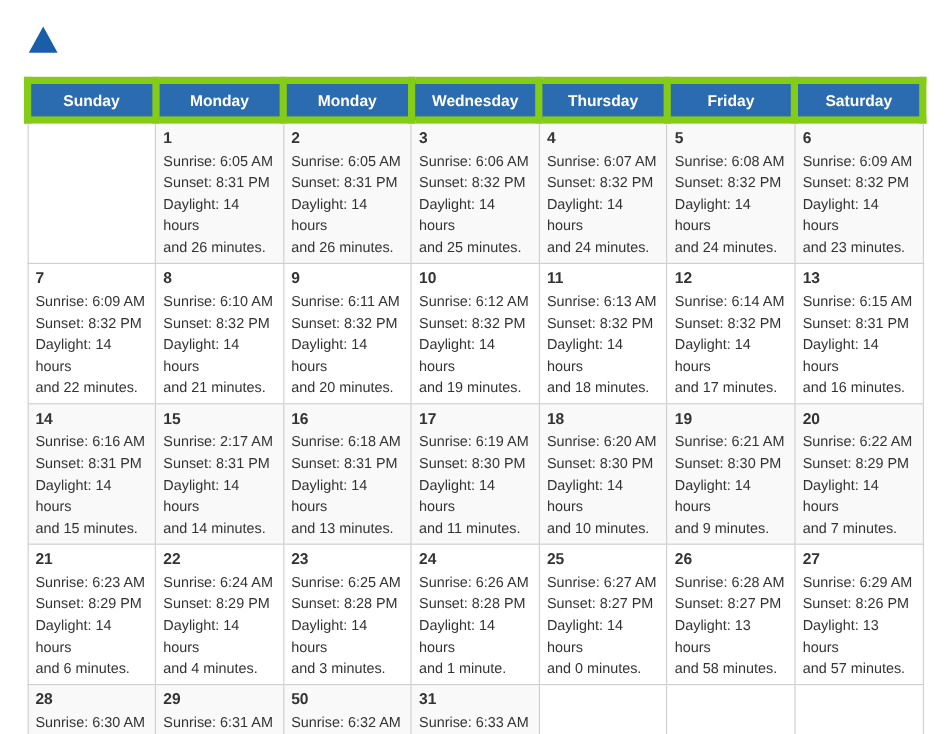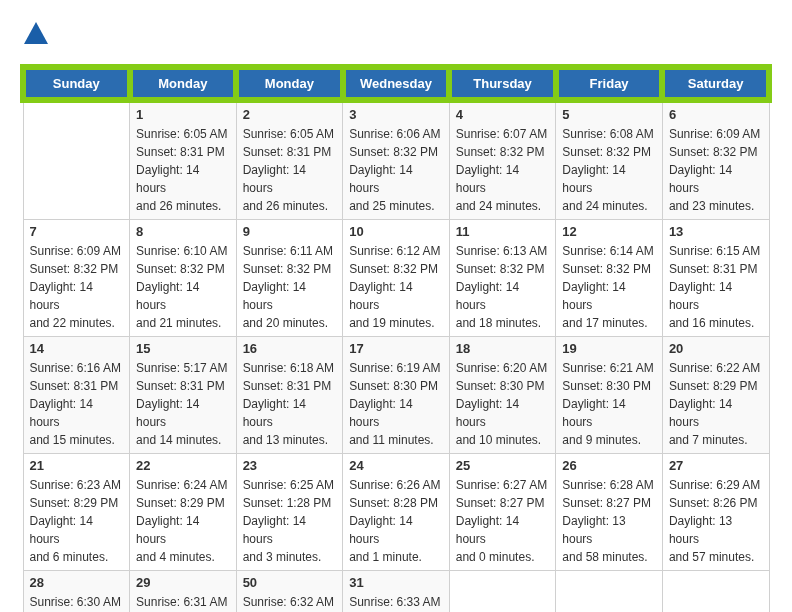--- a/index.html
+++ b/index.html
@@ -218,21 +218,21 @@
       <tr>
         <td>
           <div class="day-number">14</div>
           <div class="day-info" style="white-space: pre-line;">Sunrise: 6:16 AM
 Sunset: 8:31 PM
 Daylight: 14 hours
 and 15 minutes.</div>
         </td>
         <td>
           <div class="day-number">15</div>
-          <div class="day-info" style="white-space: pre-line;">Sunrise: 5:17 AM
+          <div class="day-info" style="white-space: pre-line;">Sunrise: 2:17 AM
 Sunset: 8:31 PM
 Daylight: 14 hours
 and 14 minutes.</div>
         </td>
         <td>
           <div class="day-number">16</div>
           <div class="day-info" style="white-space: pre-line;">Sunrise: 6:18 AM
 Sunset: 8:31 PM
 Daylight: 14 hours
 and 13 minutes.</div>
@@ -277,21 +277,21 @@
         <td>
           <div class="day-number">22</div>
           <div class="day-info" style="white-space: pre-line;">Sunrise: 6:24 AM
 Sunset: 8:29 PM
 Daylight: 14 hours
 and 4 minutes.</div>
         </td>
         <td>
           <div class="day-number">23</div>
           <div class="day-info" style="white-space: pre-line;">Sunrise: 6:25 AM
-Sunset: 1:28 PM
+Sunset: 8:28 PM
 Daylight: 14 hours
 and 3 minutes.</div>
         </td>
         <td>
           <div class="day-number">24</div>
           <div class="day-info" style="white-space: pre-line;">Sunrise: 6:26 AM
 Sunset: 8:28 PM
 Daylight: 14 hours
 and 1 minute.</div>
         </td>

